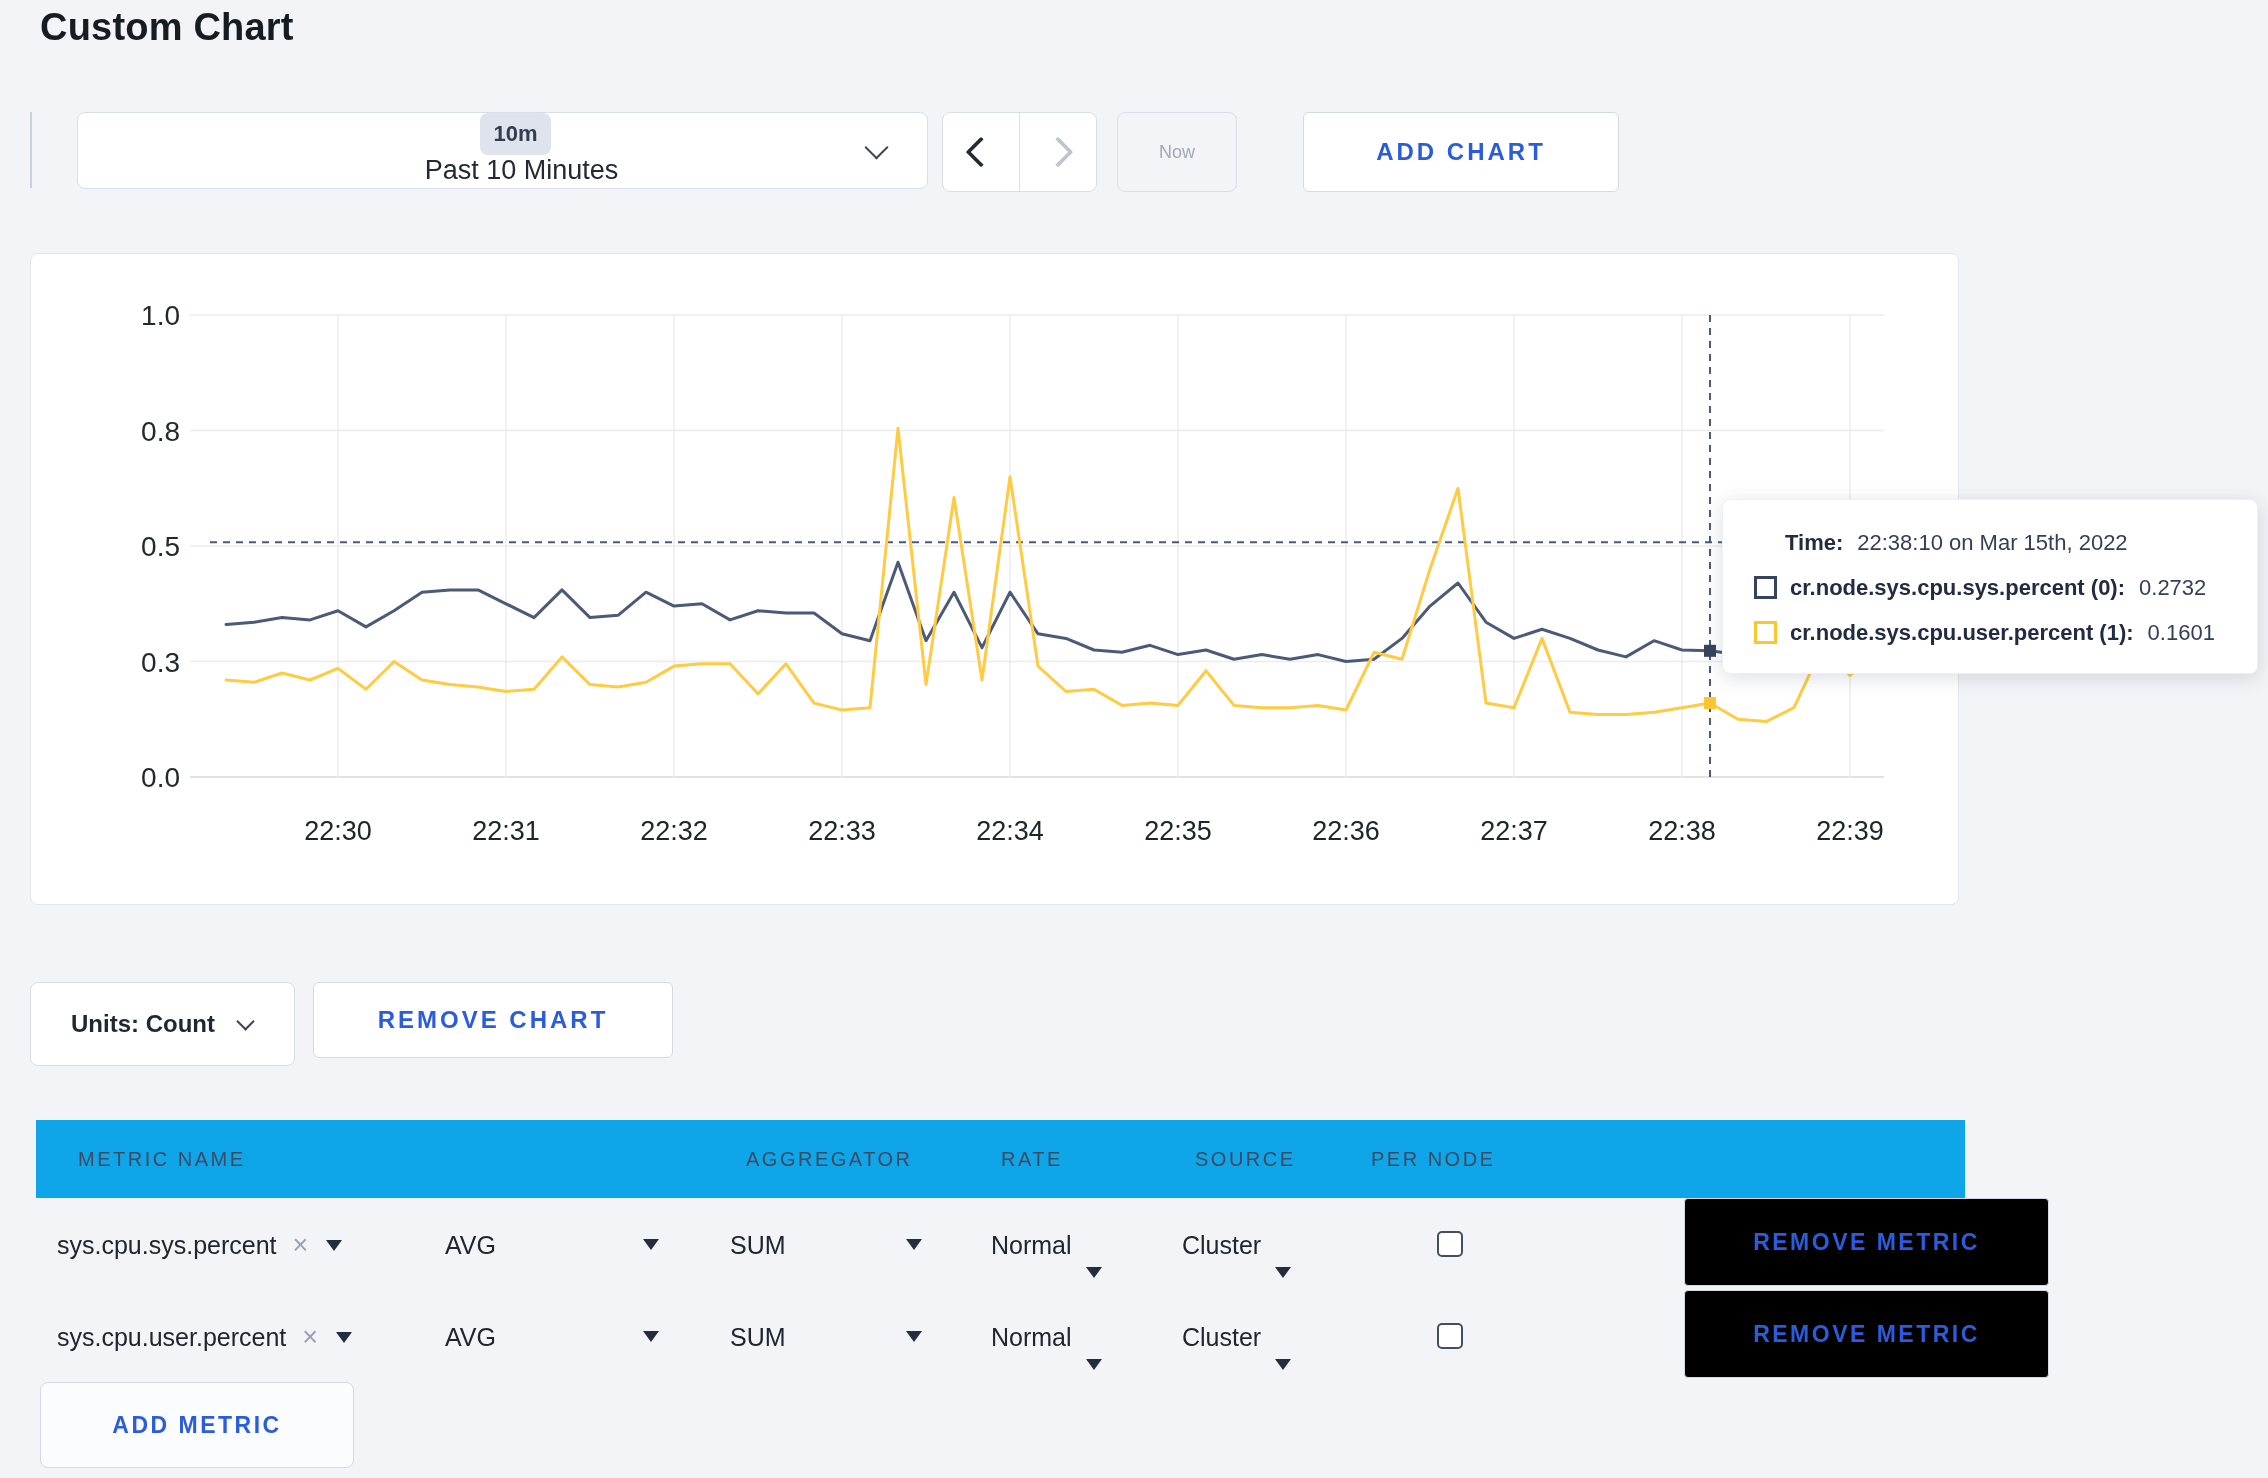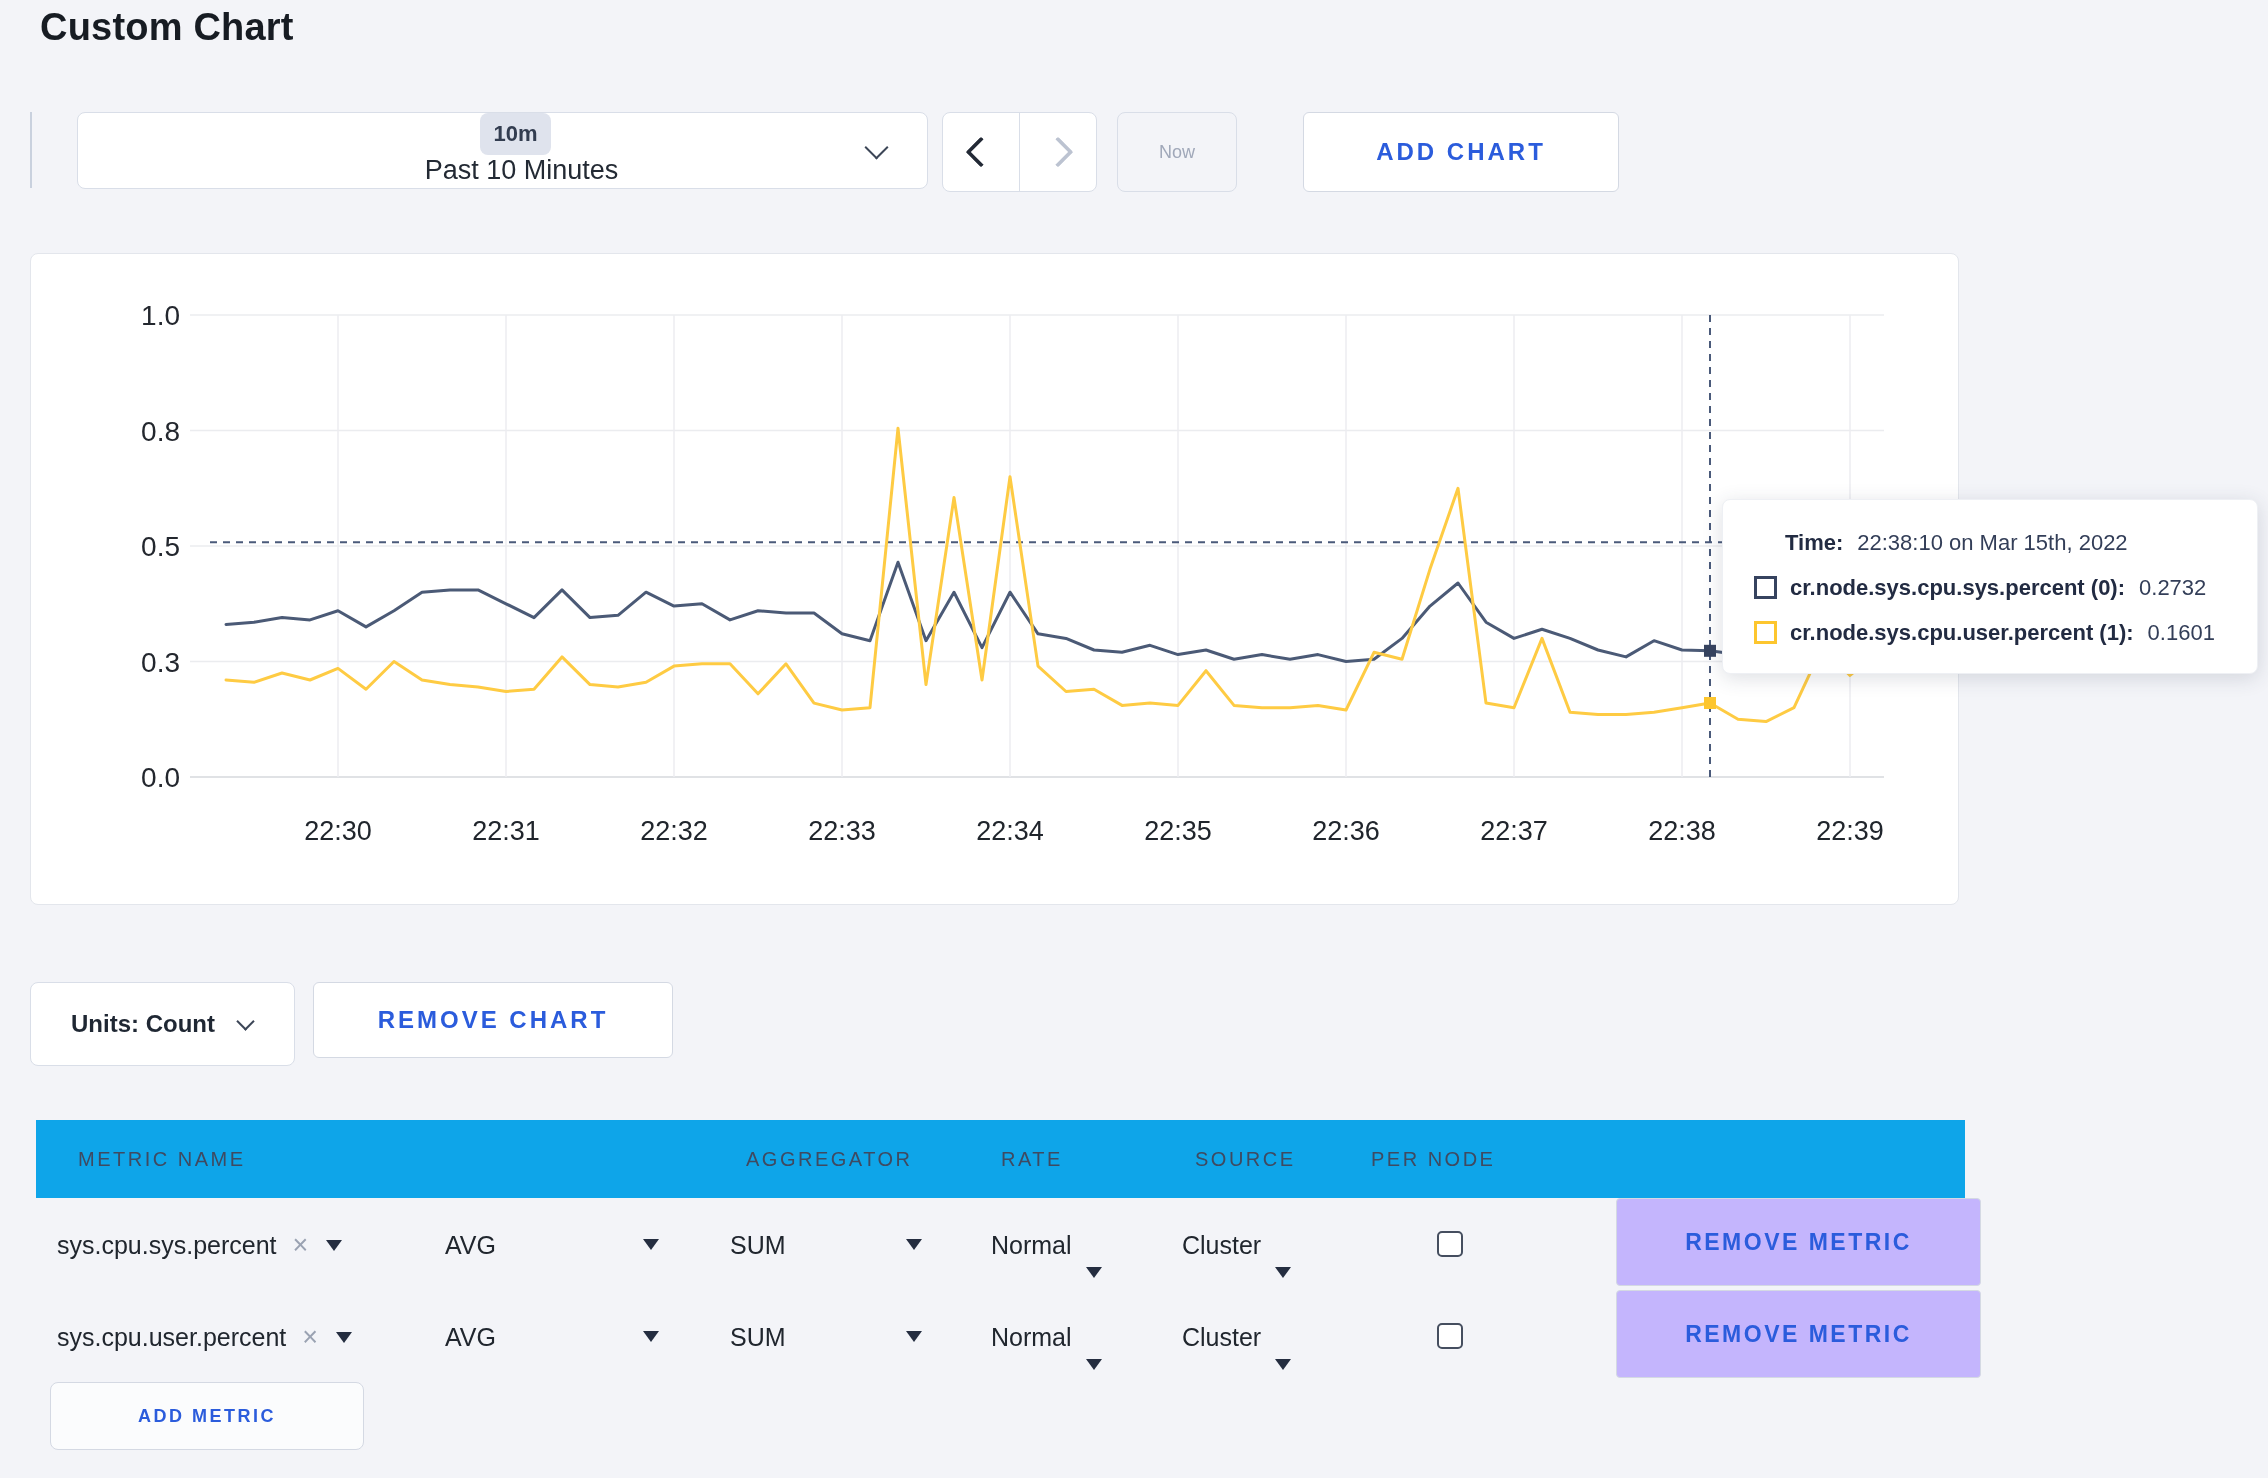--- a/index.html
+++ b/index.html
@@ -71,24 +71,24 @@
   .name-group{display:flex;align-items:center;height:66px;}
   .clear-x{font-size:27px;color:#9aa2b2;margin-left:16px;cursor:pointer;}
   .tri{width:0;height:0;border-left:8px solid transparent;border-right:8px solid transparent;
        border-top:11px solid #242d40;display:inline-block;cursor:pointer;}
   .name-group .tri{margin-left:18px;}
   .pair .tri{margin-left:14px;}
   .pair{display:flex;align-items:flex-end;height:66px;cursor:pointer;}
   .dd-arrow{position:absolute;top:27px;cursor:pointer;}
   .checkbox{position:absolute;width:26px;height:26px;border:2.5px solid #454e5f;border-radius:5px;
             background:#fff;cursor:pointer;box-sizing:border-box;}
-  .remove-metric{left:1616px;width:365px;height:88px;border-radius:4px;background:#c4b5fd;
+  .remove-metric{left:1684px;width:365px;height:88px;border-radius:4px;background:#000000;
                  letter-spacing:2.5px;font-size:23px;text-align:center;}
-  .add-metric{left:50px;top:1382px;width:314px;height:68px;border-radius:8px;background:#fbfcfd;
-              letter-spacing:2.5px;font-size:18px;}
+  .add-metric{left:40px;top:1382px;width:314px;height:86px;border-radius:8px;background:#fbfcfd;
+              letter-spacing:2.5px;font-size:23px;}
 </style>
 </head>
 <body>
 
 <div class="page">
 
   <div class="abs page-title">Custom Chart</div>
 
   <div class="abs toolbar-accent"></div>
 

